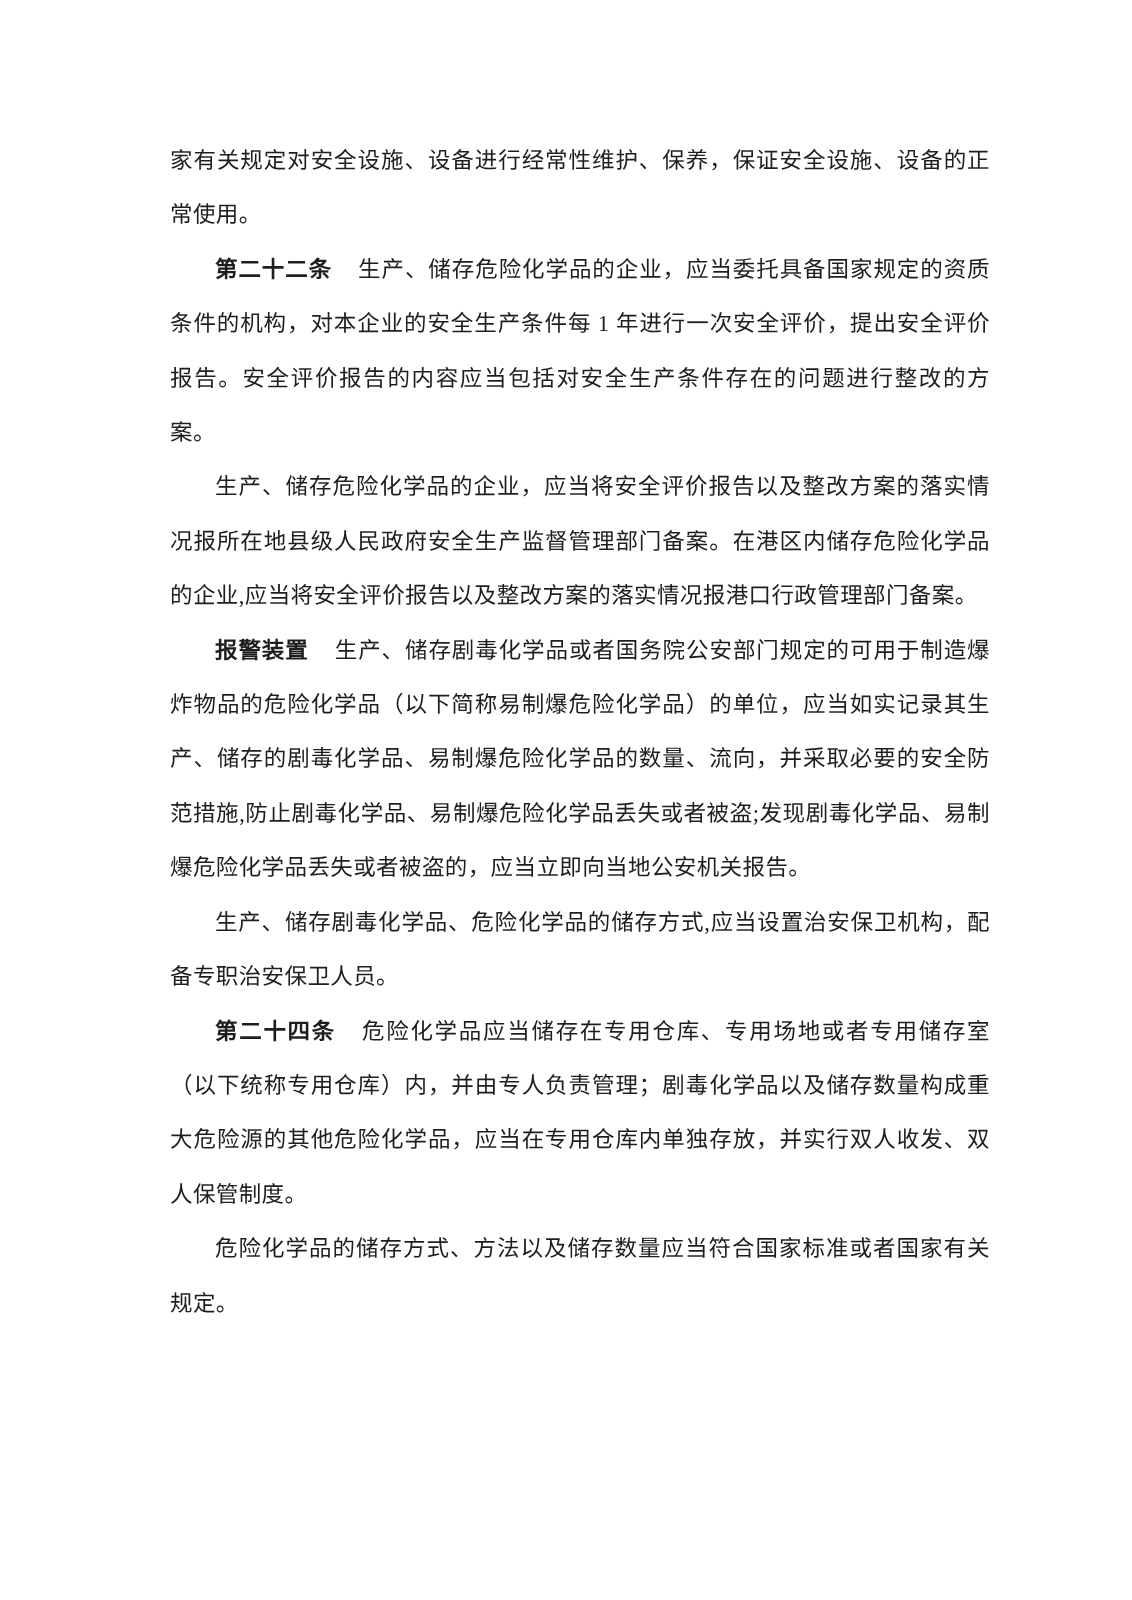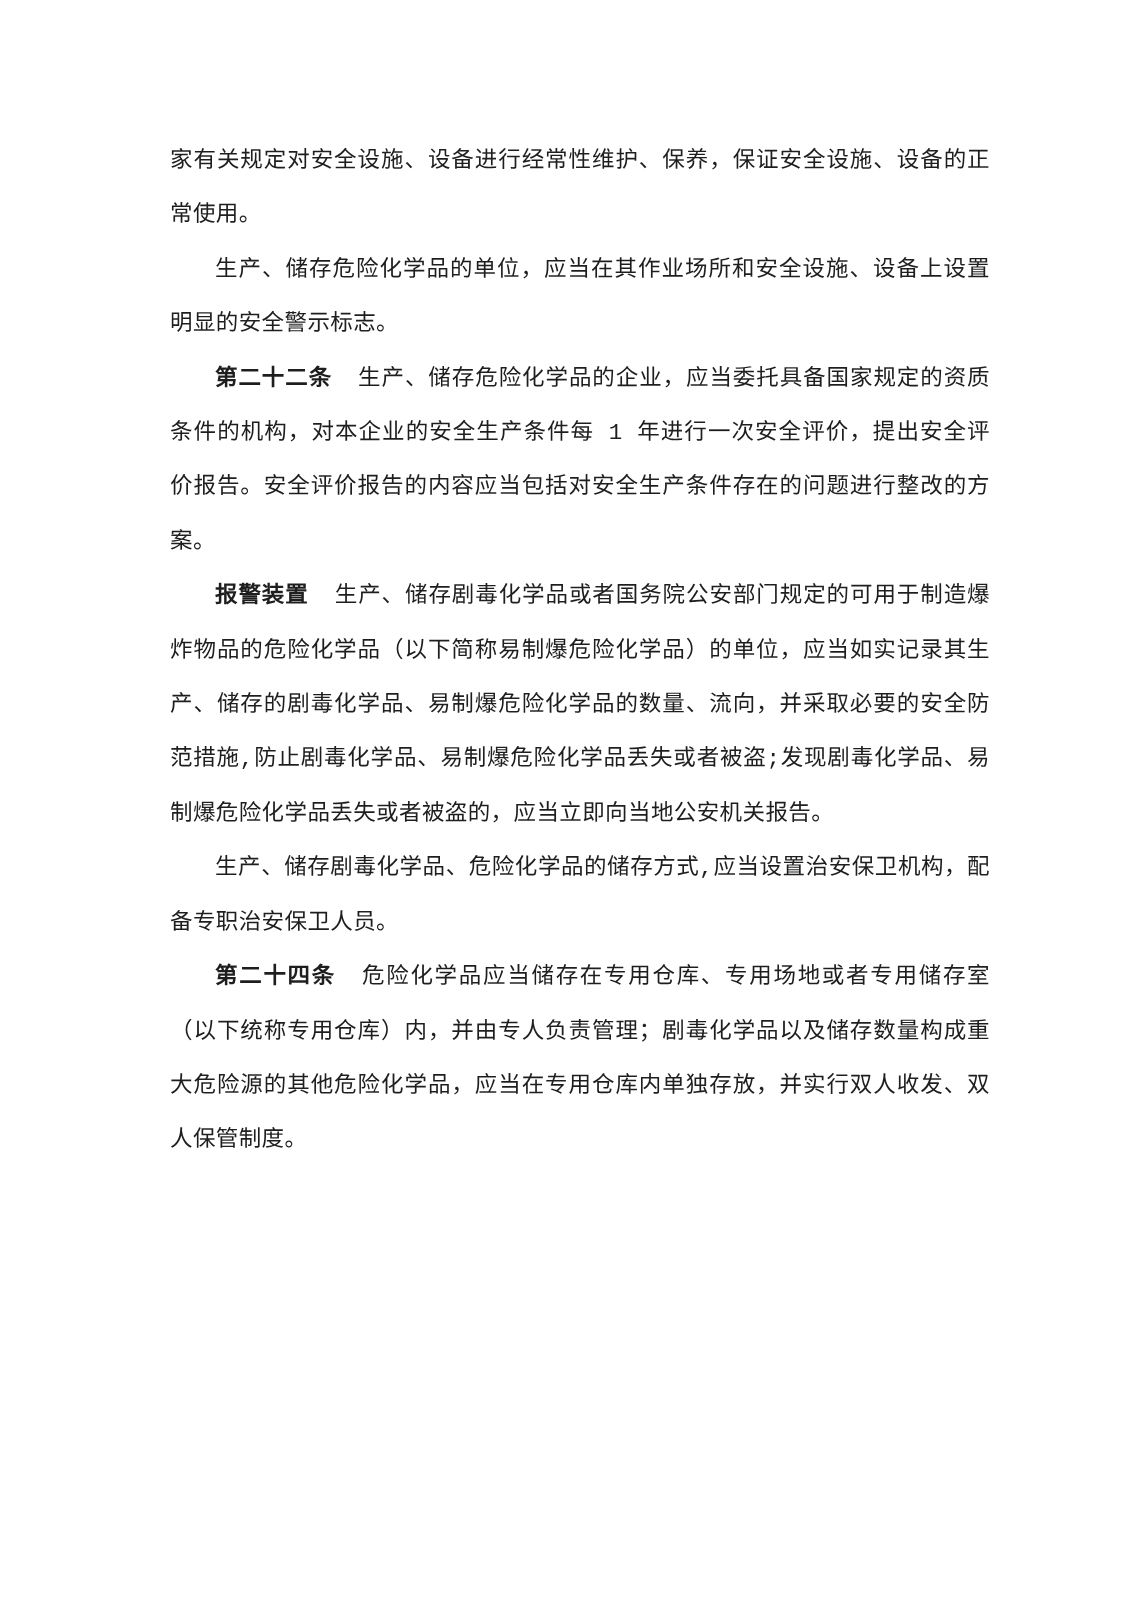--- a/index.html
+++ b/index.html
@@ -24,35 +24,35 @@
     font-family: "Liberation Serif", "DejaVu Serif", serif;
     font-size: 22.5px;
     line-height: 54.4px;
     text-align: justify;
     text-justify: inter-character;
     letter-spacing: 0.4px;
   }
   .para {
     margin: 0;
     padding: 0;
-    font-family: Liberation Mono, monospace;
   }
   .para.indent {
     text-indent: 45px;
   }
   .article-no {
     font-weight: bold;
     padding-right: 26px;
   }
 </style>
 </head>
 <body>
 
 <div class="page">
   <div class="doc-body" id="doc-body">
       <p class="para"><span>家有关规定对安全设施、设备进行经常性维护、保养，保证安全设施、设备的正常使用。</span></p>
-      <p class="para indent"><span>生产、储存危险化学品的单位，应当在其作业场所和安全设施、设备上设置明显的安全警示标志。</span></p>
       <p class="para indent"><b class="article-no">第二十二条</b><span>生产、储存危险化学品的企业，应当委托具备国家规定的资质条件的机构，对本企业的安全生产条件每 1 年进行一次安全评价，提出安全评价报告。安全评价报告的内容应当包括对安全生产条件存在的问题进行整改的方案。</span></p>
+      <p class="para indent"><span>生产、储存危险化学品的企业，应当将安全评价报告以及整改方案的落实情况报所在地县级人民政府安全生产监督管理部门备案。在港区内储存危险化学品的企业,应当将安全评价报告以及整改方案的落实情况报港口行政管理部门备案。</span></p>
       <p class="para indent"><b class="article-no">报警装置</b><span>生产、储存剧毒化学品或者国务院公安部门规定的可用于制造爆炸物品的危险化学品（以下简称易制爆危险化学品）的单位，应当如实记录其生产、储存的剧毒化学品、易制爆危险化学品的数量、流向，并采取必要的安全防范措施,防止剧毒化学品、易制爆危险化学品丢失或者被盗;发现剧毒化学品、易制爆危险化学品丢失或者被盗的，应当立即向当地公安机关报告。</span></p>
       <p class="para indent"><span>生产、储存剧毒化学品、危险化学品的储存方式,应当设置治安保卫机构，配备专职治安保卫人员。</span></p>
       <p class="para indent"><b class="article-no">第二十四条</b><span>危险化学品应当储存在专用仓库、专用场地或者专用储存室（以下统称专用仓库）内，并由专人负责管理；剧毒化学品以及储存数量构成重大危险源的其他危险化学品，应当在专用仓库内单独存放，并实行双人收发、双人保管制度。</span></p>
+      <p class="para indent"><span>危险化学品的储存方式、方法以及储存数量应当符合国家标准或者国家有关规定。</span></p>
     </div>
 </div>
 
 </body></html>

